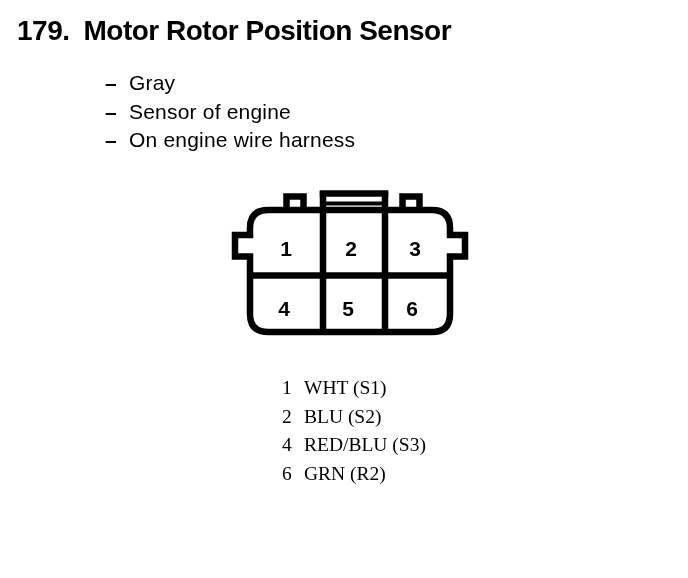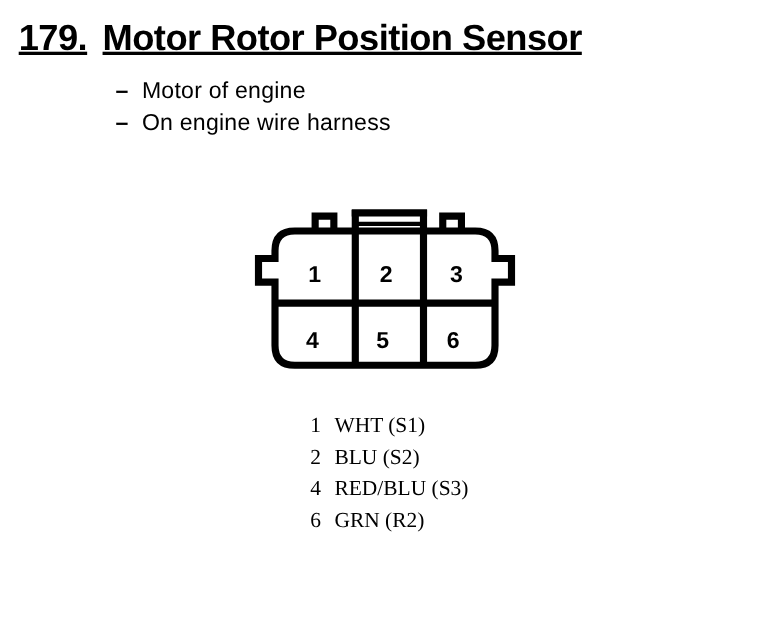--- a/index.html
+++ b/index.html
@@ -9,26 +9,25 @@
     position: relative;
     font-family: "Liberation Sans", sans-serif;
     color: #000000;
     overflow: hidden;
   }
   #page { position: absolute; inset: 0; }
 
   .title {
     position: absolute;
     left: 17px; top: 16px;
-    font-size: 33px;
+    font-size: 28px;
     font-weight: 700;
     letter-spacing: -0.5px;
     white-space: nowrap;
     line-height: 1.1;
-    text-decoration: underline;
   }
   .title .words { margin-left: 14px; }
 
   .details {
     position: absolute;
     left: 105px; top: 69px;
     font-size: 21px;
     line-height: 28.6px;
     letter-spacing: 0.2px;
   }
@@ -65,21 +64,24 @@
 <body>
 
 <div id="page">
 
   <div class="title">
     <span>179.</span><span class="words">Motor Rotor Position Sensor</span>
   </div>
 
   <div class="details">
     <div class="detail-row">
-      <span class="dash">–</span><span>Motor of engine</span>
+      <span class="dash">–</span><span>Gray</span>
+    </div>
+    <div class="detail-row">
+      <span class="dash">–</span><span>Sensor of engine</span>
     </div>
     <div class="detail-row">
       <span class="dash">–</span><span>On engine wire harness</span>
     </div>
   </div>
 
   <svg class="connector" width="250" height="160" viewBox="225 185 250 160">
 
     <path d="M 268 210 H 432 Q 450 210 450 228 V 235 H 465 V 256.5 H 450 V 314
              Q 450 332 432 332 H 268 Q 250 332 250 314 V 256.5 H 235 V 235 H 250 V 228

